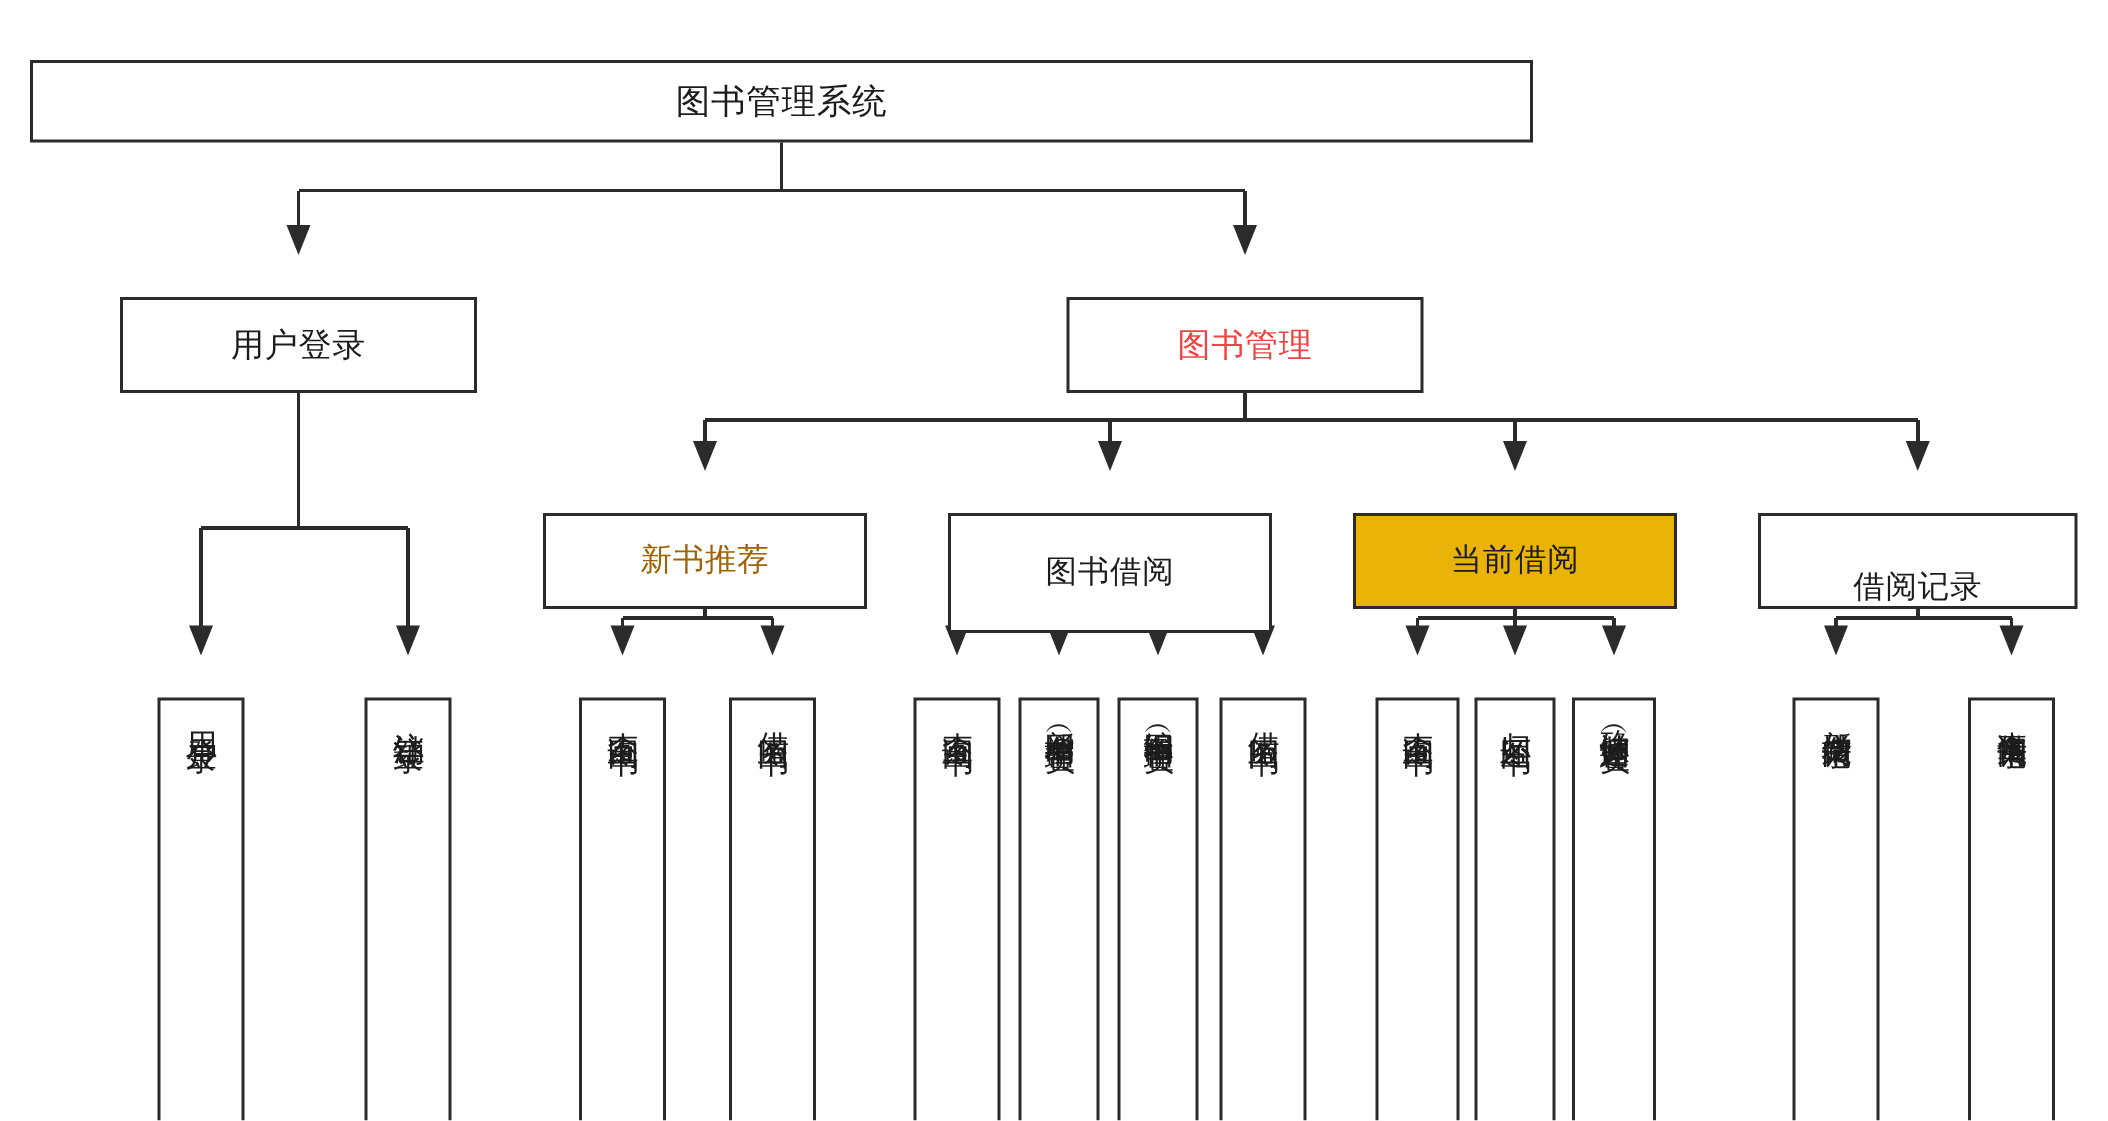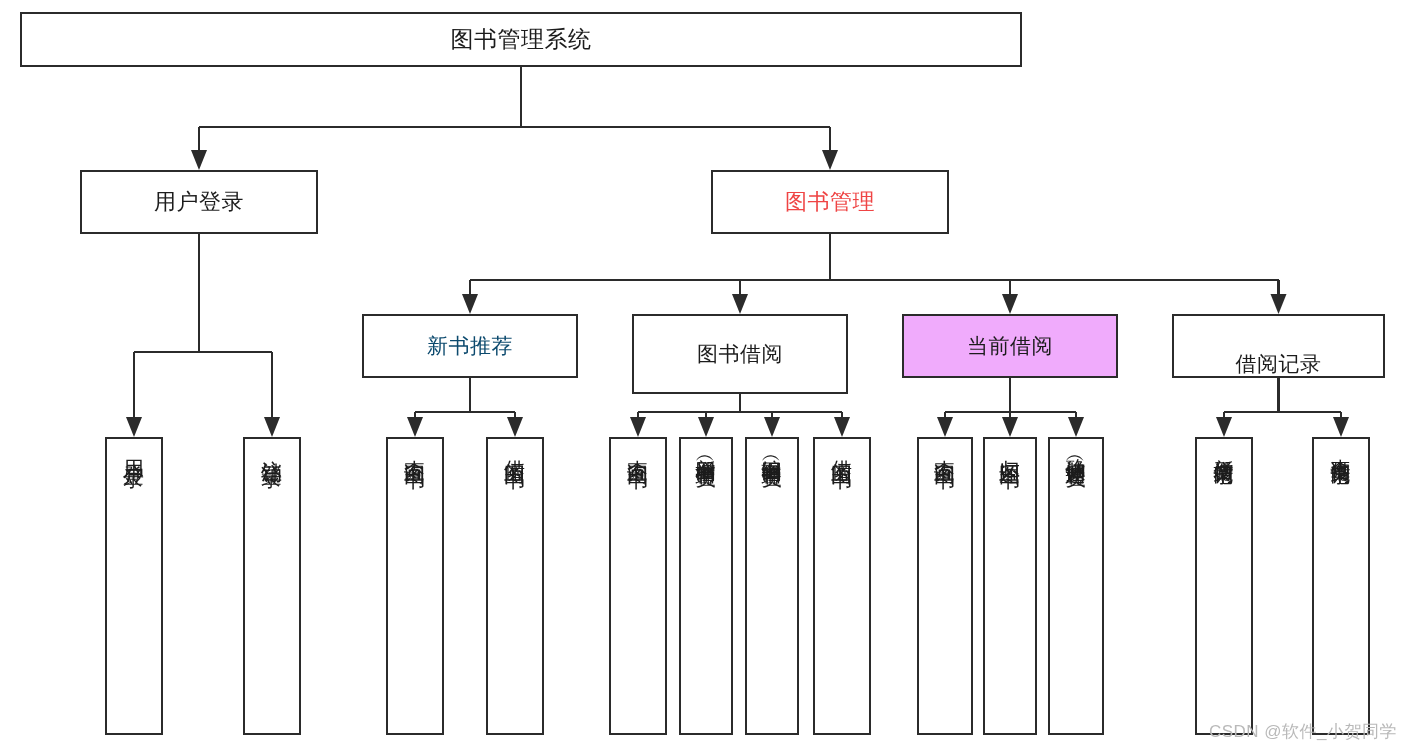--- a/index.html
+++ b/index.html
@@ -29,20 +29,21 @@
   }
   .node {
     position: absolute;
     box-sizing: border-box;
     background: #ffffff;
     border: 2.2px solid #2b2b2b;
     display: flex;
     align-items: center;
     justify-content: center;
     z-index: 2;
+    margin-top: 28px;
   }
   .node-label {
     font-size: 22px;
     line-height: 1.15;
     color: #1c1c1c;
     letter-spacing: 0.5px;
     white-space: nowrap;
     text-align: center;
   }
   .node.root .node-label { font-size: 23px; }
@@ -137,26 +138,26 @@
       <div class="node root" style="left: 20px; top: 12px; width: 1002px; height: 55px; border-color: rgb(43, 43, 43); background: rgb(255, 255, 255);">
         <span class="node-label" style="color: rgb(28, 28, 28);">图书管理系统</span>
       </div>
       <div class="node lvl2" style="left: 80px; top: 170px; width: 238px; height: 64px; border-color: rgb(43, 43, 43); background: rgb(255, 255, 255);">
         <span class="node-label" style="color: rgb(28, 28, 28);">用户登录</span>
       </div>
       <div class="node lvl2" style="left: 711px; top: 170px; width: 238px; height: 64px; border-color: rgb(43, 43, 43); background: rgb(255, 255, 255);">
         <span class="node-label" style="color: #ef4444;">图书管理</span>
       </div>
       <div class="node lvl3" style="left: 362px; top: 314px; width: 216px; height: 64px; border-color: rgb(43, 43, 43); background: rgb(255, 255, 255);">
-        <span class="node-label" style="color: #0c4a6e;">新书推荐</span>
+        <span class="node-label" style="color: #a16207;">新书推荐</span>
       </div>
       <div class="node lvl3" style="left: 632px; top: 314px; width: 216px; height: 80px; border-color: rgb(43, 43, 43); background: rgb(255, 255, 255);">
         <span class="node-label" style="color: rgb(28, 28, 28);">图书借阅</span>
       </div>
-      <div class="node lvl3" style="left: 902px; top: 314px; width: 216px; height: 64px; border-color: rgb(43, 43, 43); background: #f0abfc; align-items: center;">
+      <div class="node lvl3" style="left: 902px; top: 314px; width: 216px; height: 64px; border-color: rgb(43, 43, 43); background: #eab308; align-items: center;">
         <span class="node-label" style="color: rgb(28, 28, 28);">当前借阅</span>
       </div>
       <div class="node lvl3" style="left: 1172px; top: 314px; width: 213px; height: 64px; border-color: rgb(43, 43, 43); background: rgb(255, 255, 255); align-items: flex-end;">
         <span class="node-label" style="color: rgb(28, 28, 28);">借阅记录</span>
       </div>
       <div class="node leaf" style="left: 105px; top: 437px; width: 58px; height: 298px; border-color: rgb(43, 43, 43); background: rgb(255, 255, 255);">
         <span class="node-label" style="color: rgb(28, 28, 28);">用户登录</span>
       </div>
       <div class="node leaf" style="left: 243px; top: 437px; width: 58px; height: 298px; border-color: rgb(43, 43, 43); background: rgb(255, 255, 255);">
         <span class="node-label" style="color: rgb(28, 28, 28);">注销登录</span>
@@ -188,14 +189,13 @@
       <div class="node leaf tall-text" style="left: 1048px; top: 437px; width: 56px; height: 298px; border-color: rgb(43, 43, 43); background: rgb(255, 255, 255);">
         <span class="node-label" style="color: rgb(28, 28, 28);">确认归还（管理员）</span>
       </div>
       <div class="node leaf tall-text" style="left: 1195px; top: 437px; width: 58px; height: 298px; border-color: rgb(43, 43, 43); background: rgb(255, 255, 255);">
         <span class="node-label" style="color: rgb(28, 28, 28);">新增借阅记录</span>
       </div>
       <div class="node leaf tall-text" style="left: 1312px; top: 437px; width: 58px; height: 298px; border-color: rgb(43, 43, 43); background: rgb(255, 255, 255);">
         <span class="node-label" style="color: rgb(28, 28, 28);">查询借阅记录</span>
       </div>
     </div>
-  <div id="watermark">CSDN @软件_小贺同学</div>
 </div>
 
 </body></html>

